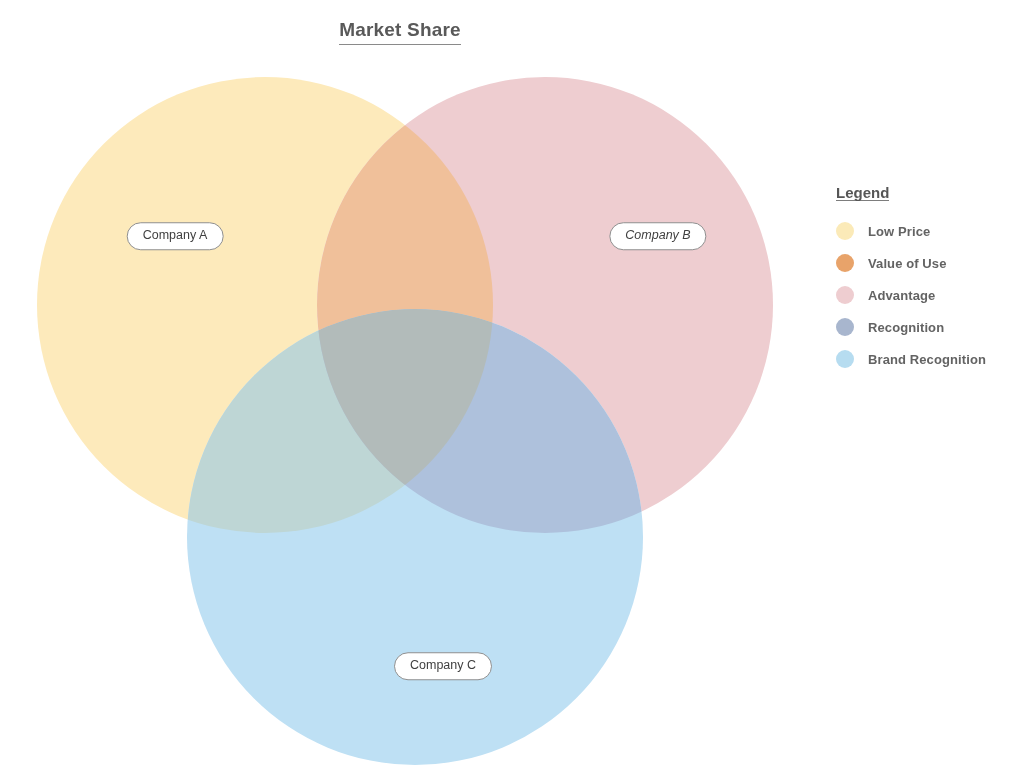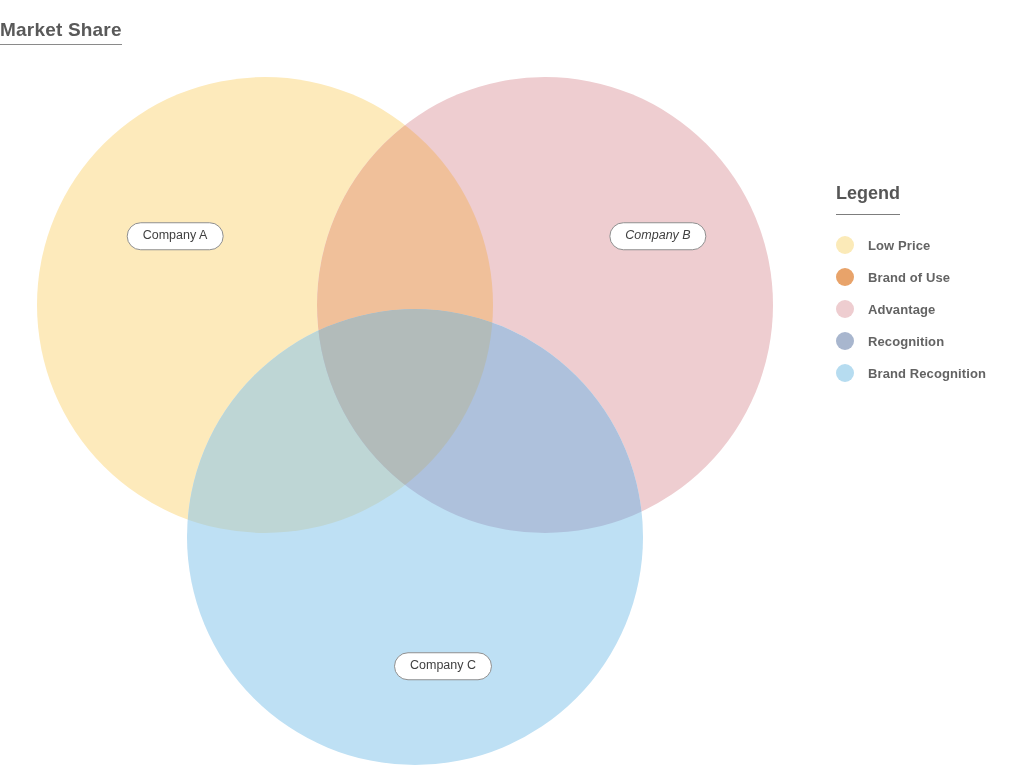--- a/index.html
+++ b/index.html
@@ -22,20 +22,21 @@
 
   
   #title-wrap {
     position: absolute;
     top: 0;
     left: 0;
     width: 800px;
     height: 64px;
     display: flex;
     align-items: center;
+    justify-content: center;
   }
   #chart-title {
     font-size: 19px;
     font-weight: bold;
     color: #595959;
     letter-spacing: 0.2px;
     padding-bottom: 3px;
     border-bottom: 1.4px solid #8a8a8a;
     white-space: nowrap;
   }
@@ -64,26 +65,26 @@
   }
 
   
   #legend {
     position: absolute;
     left: 836px;
     top: 184px;
     width: 172px;
   }
   #legend-title {
-    font-size: 18px;
+    font-size: 15px;
     font-weight: bold;
     color: #565656;
     display: inline-block;
     border-bottom: 1.3px solid #7d7d7d;
-    padding-bottom: 12px;
+    padding-bottom: 0;
     margin-bottom: 14px;
     line-height: 1;
   }
   .legend-row {
     display: flex;
     align-items: center;
     height: 32px;
   }
   .legend-swatch {
     width: 18px;
@@ -149,21 +150,21 @@
 
   <div id="legend">
     <div id="legend-title">Legend</div>
     <div id="legend-rows">
         <div class="legend-row">
           <span class="legend-swatch" style="background: rgb(251, 234, 184);"></span>
           <span class="legend-label">Low Price</span>
         </div>
         <div class="legend-row">
           <span class="legend-swatch" style="background: rgb(232, 163, 106);"></span>
-          <span class="legend-label">Brand of Use</span>
+          <span class="legend-label">Value of Use</span>
         </div>
         <div class="legend-row">
           <span class="legend-swatch" style="background: rgb(238, 205, 208);"></span>
           <span class="legend-label">Advantage</span>
         </div>
         <div class="legend-row">
           <span class="legend-swatch" style="background: rgb(168, 182, 206);"></span>
           <span class="legend-label">Recognition</span>
         </div>
         <div class="legend-row">

